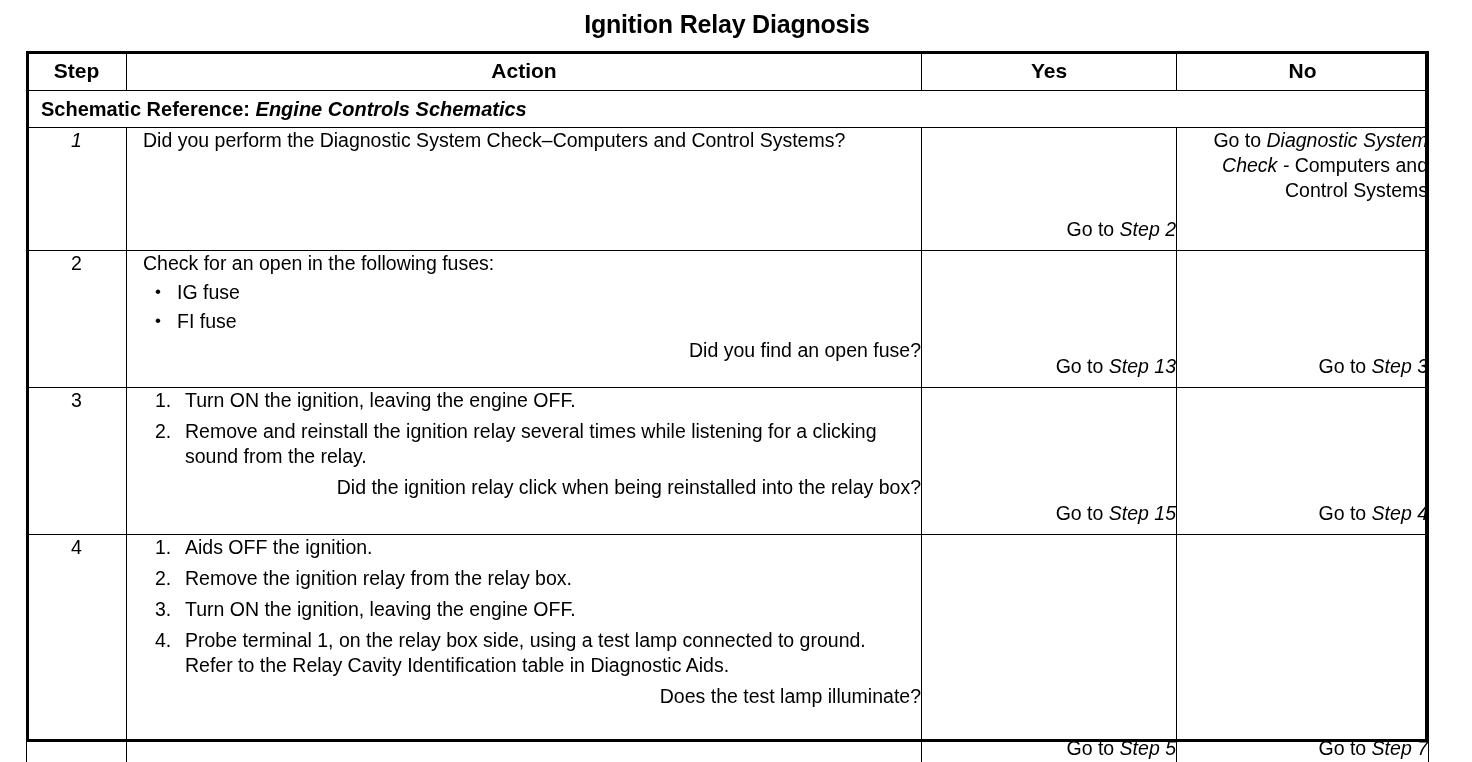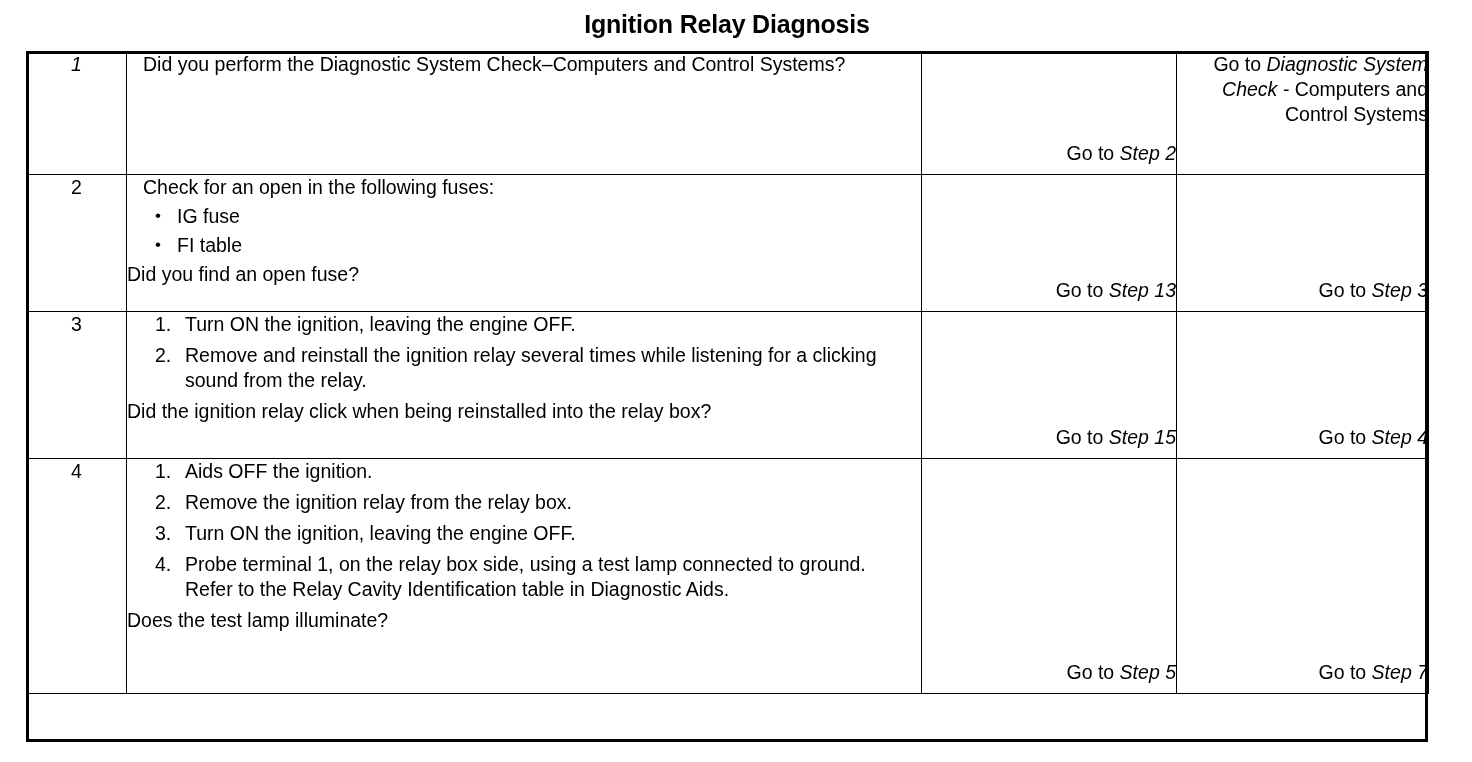--- a/index.html
+++ b/index.html
@@ -96,21 +96,21 @@
     font-size: 20px;
   }
   .stepnum.ital { font-style: italic; }
 
   
   .action {
     padding: 8px 10px 8px 12px;
     vertical-align: top;
   }
   .action .lead { margin: 0 0 0 16px; }
-  .action .tail { margin: 0; }
+  .action .tail { margin: 0; text-align: right; }
 
   ul.bullets {
     list-style: none;
     margin: 2px 0 2px 0;
     padding: 0 0 0 28px;
   }
   ul.bullets li {
     position: relative;
     padding-left: 22px;
     margin: 4px 0;
@@ -165,42 +165,54 @@
 
   <table class="diag-table">
     <colgroup>
       <col class="c-step">
         <col class="c-act">
         <col class="c-yes">
         <col class="c-no">
     </colgroup>
     <tbody>
 
-
+      <tr class="hdr">
+        <td>Step</td>
+        <td>Action</td>
+        <td>Yes</td>
+        <td>No</td>
+      </tr>
+
+      <tr class="schem">
+        <td colspan="4">
+          <span class="lbl">Schematic Reference:</span>
+          <span class="val">Engine Controls Schematics</span>
+        </td>
+      </tr>
 
       <tr class="r1">
         <td class="stepnum ital">1</td>
         <td class="action">
           <p class="lead">Did you perform the Diagnostic System Check–Computers and Control Systems?</p>
         </td>
         <td class="ans bottom">
           <span>Go to </span><i>Step 2</i>
         </td>
         <td class="ans top">
           <span>Go to </span><i>Diagnostic System Check -</i><span> Computers and Control Systems</span>
         </td>
       </tr>
 
       <tr class="r2">
         <td class="stepnum">2</td>
         <td class="action">
           <p class="lead">Check for an open in the following fuses:</p>
           <ul class="bullets">
             <li>IG fuse</li>
-            <li>FI table</li>
+            <li>FI fuse</li>
           </ul>
           <p class="tail">Did you find an open fuse?</p>
         </td>
         <td class="ans bottom">
           <span>Go to </span><i>Step 13</i>
         </td>
         <td class="ans bottom">
           <span>Go to </span><i>Step 3</i>
         </td>
       </tr>

